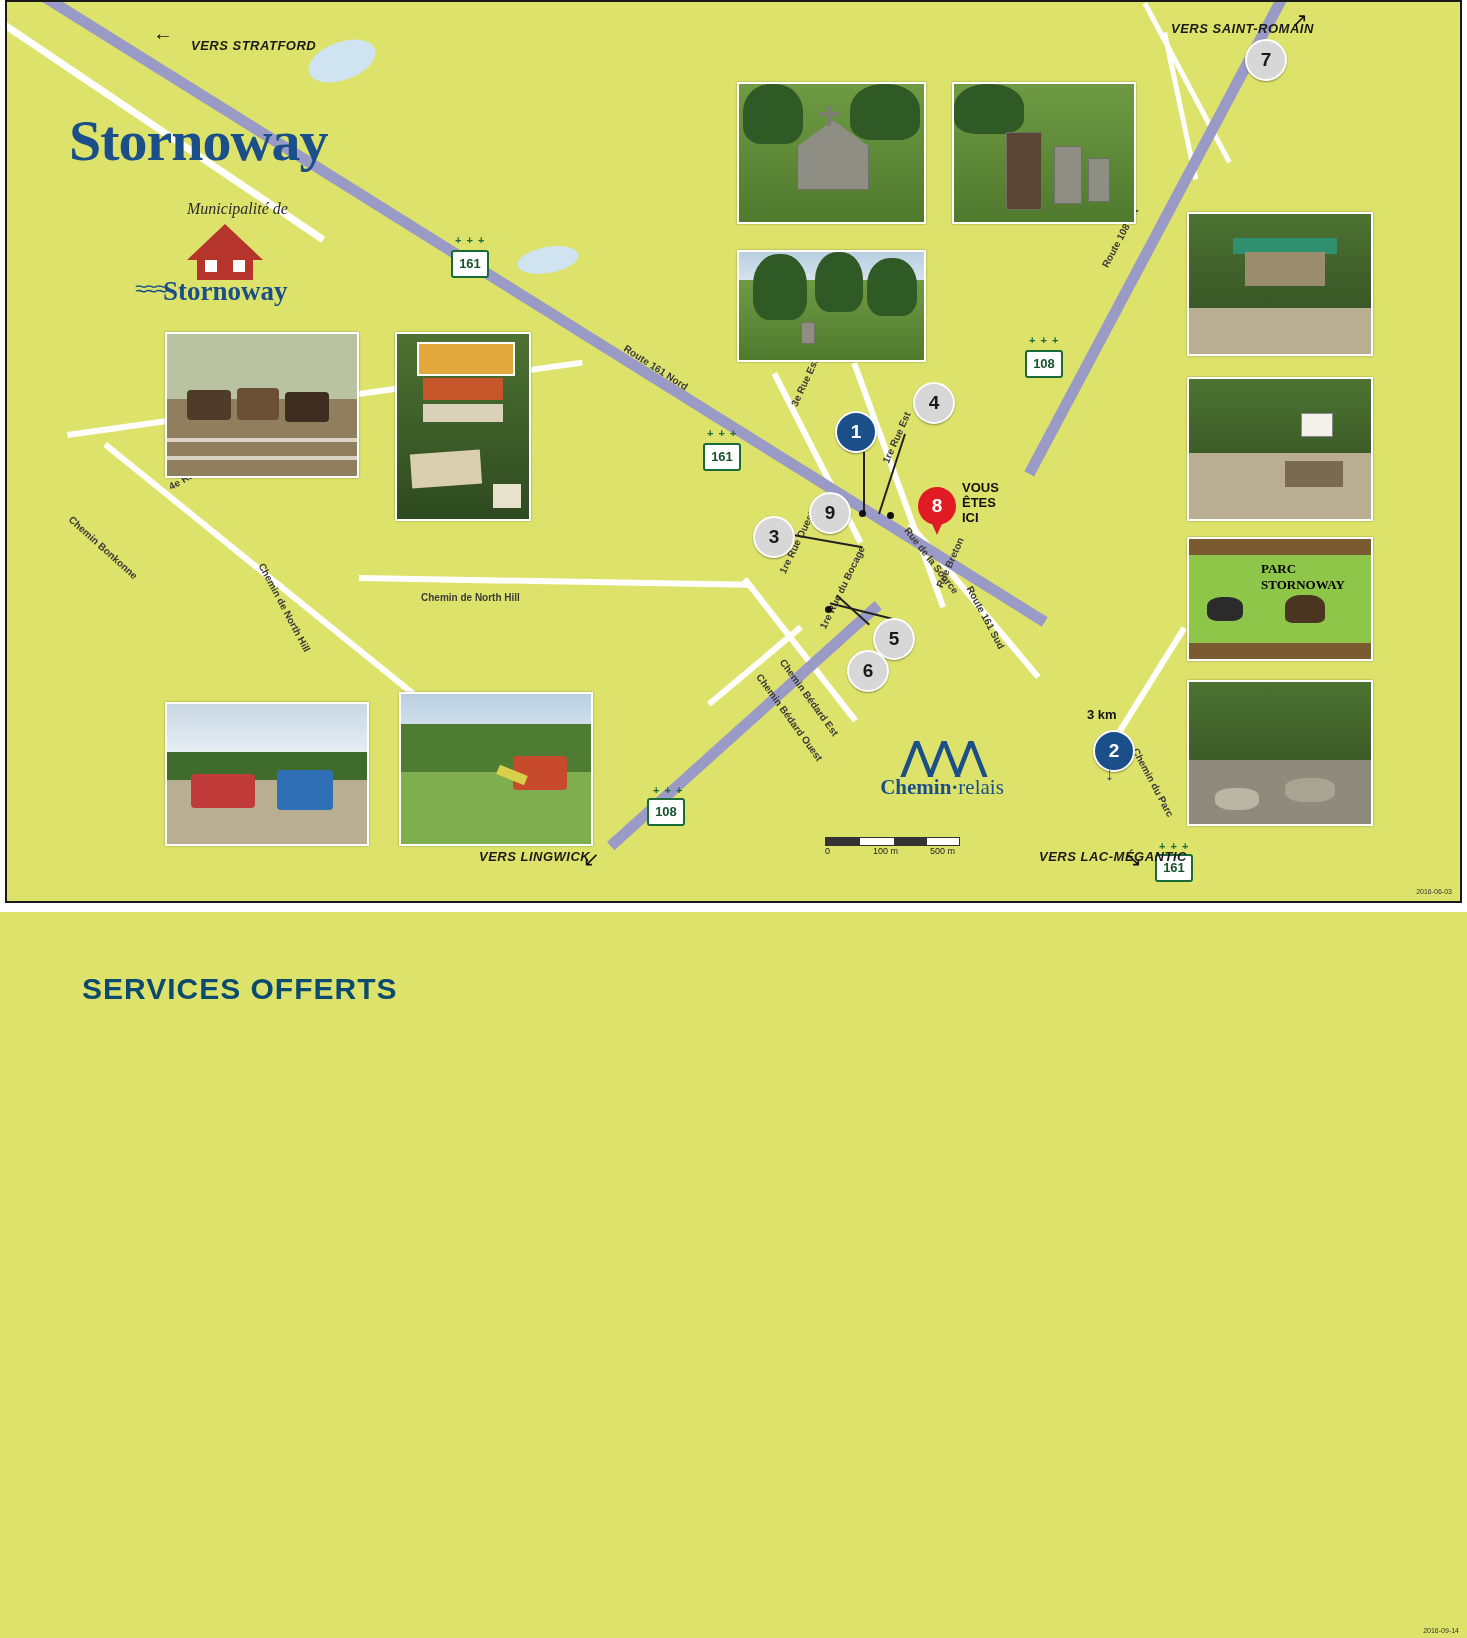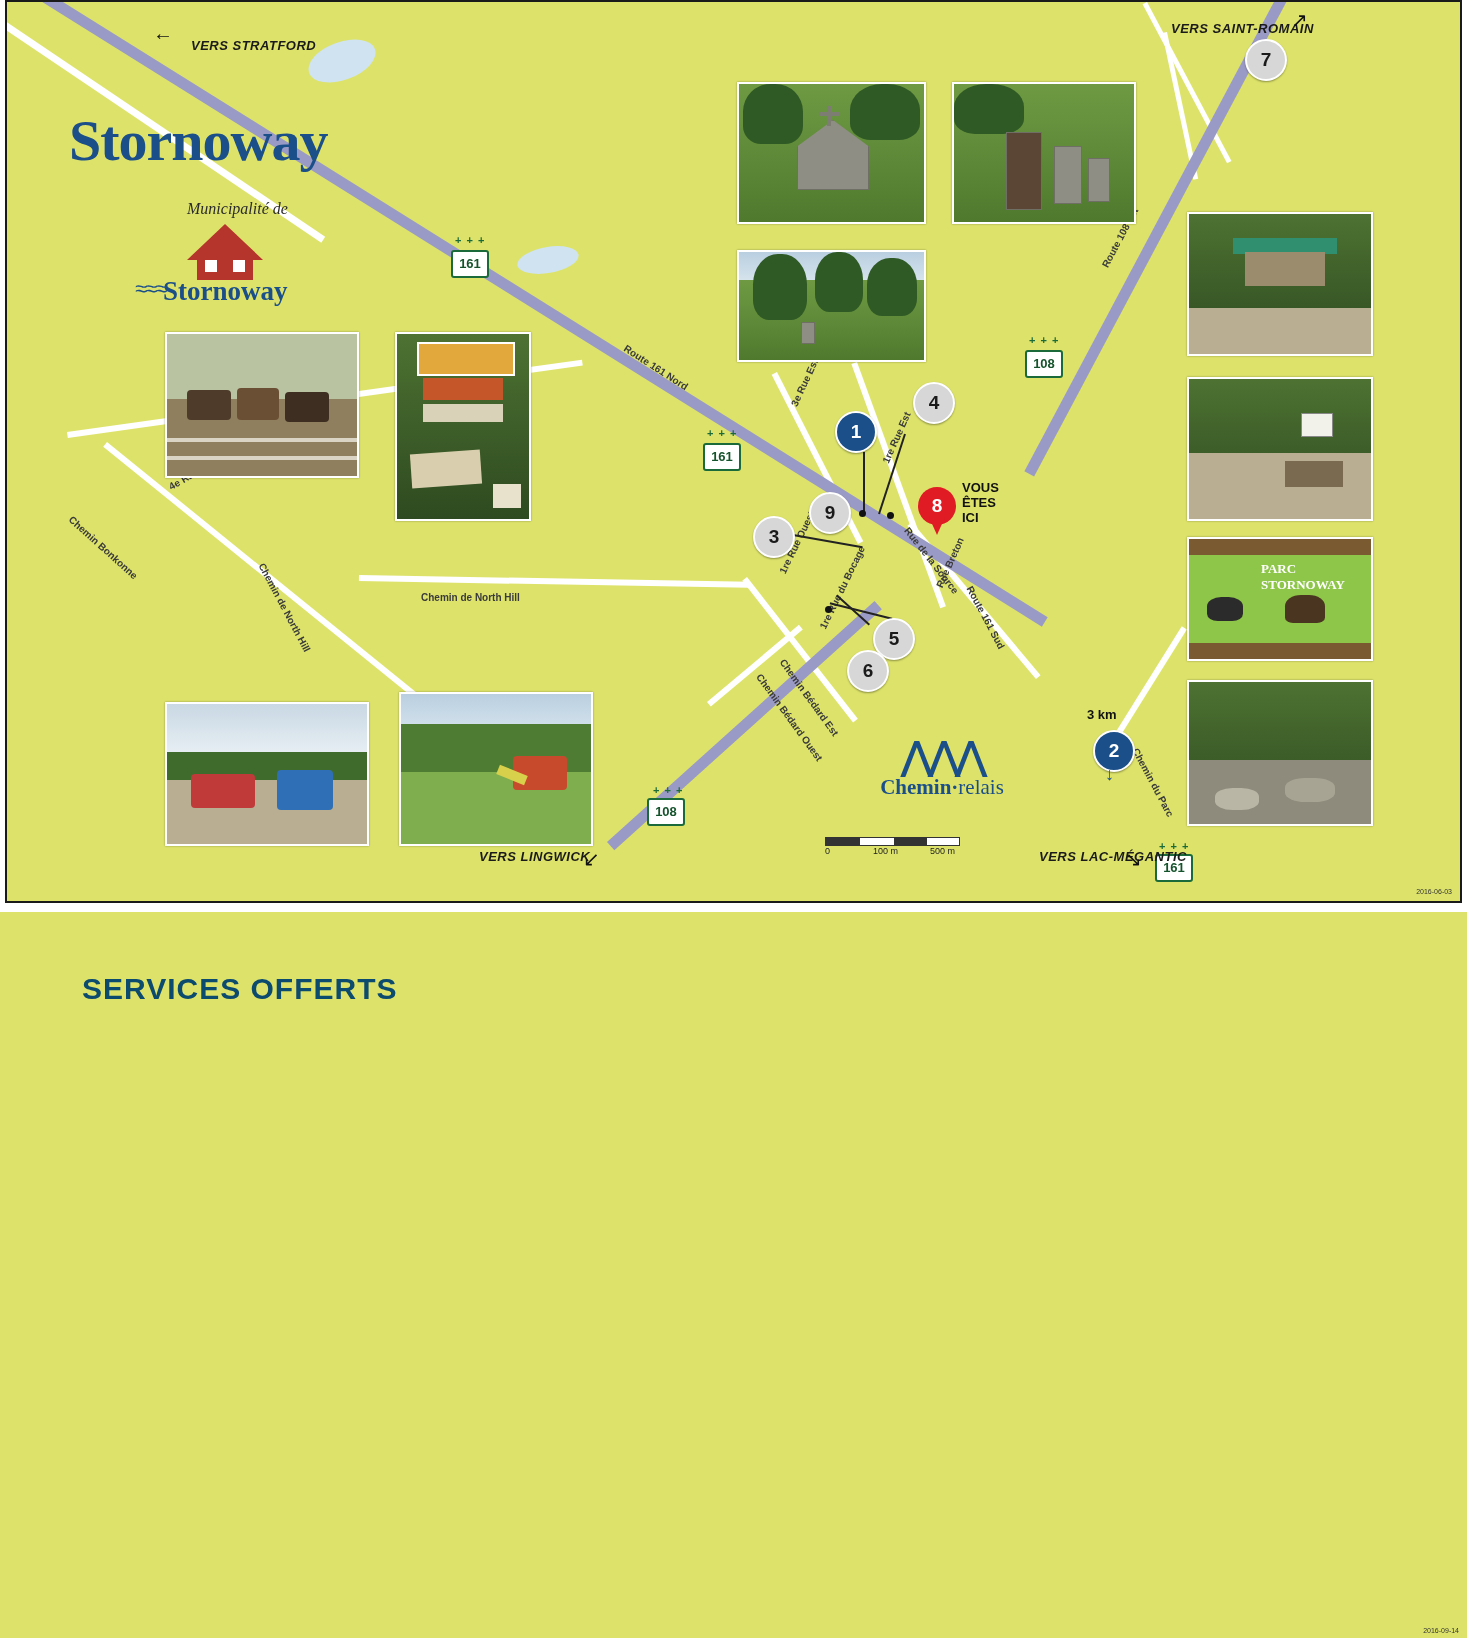--- a/index.html
+++ b/index.html
@@ -199,21 +199,21 @@
     <div class="ph-forest"></div>
     <div class="ph-path" style="left:0;bottom:0;width:100%;height:66px;"></div>
     <div style="position:absolute;left:96px;top:82px;width:58px;height:26px;background:#7a6b50;"></div>
     <div style="position:absolute;left:112px;top:34px;width:30px;height:22px;background:#f2f2ea;border:1px solid #888;"></div>
   </div>
 
   <div class="photo" style="left:1180px;top:535px;width:182px;height:120px;">
     <div style="position:absolute;left:0;top:0;width:100%;height:100%;background:#8ec64a;"></div>
     <div style="position:absolute;left:0;top:0;width:100%;height:16px;background:#7a5a30;"></div>
     <div style="position:absolute;left:0;bottom:0;width:100%;height:16px;background:#7a5a30;"></div>
-    <div style="position:absolute;left:72px;top:22px;font-size:13px;color:#ffffff;font-weight:bold;font-family:'Liberation Serif',serif;">PARC STORNOWAY</div>
+    <div style="position:absolute;left:72px;top:22px;font-size:13px;color:#000000;font-weight:bold;font-family:'Liberation Serif',serif;">PARC STORNOWAY</div>
     <div style="position:absolute;left:18px;top:58px;width:36px;height:24px;background:#2b2b2b;border-radius:40% 40% 30% 30%;"></div>
     <div style="position:absolute;left:96px;top:56px;width:40px;height:28px;background:#4a3520;border-radius:40% 40% 20% 20%;"></div>
   </div>
 
   <div class="photo" style="left:1180px;top:678px;width:182px;height:142px;">
     <div class="ph-forest"></div>
     <div style="position:absolute;left:0;bottom:0;width:100%;height:64px;background:#8e8b7c;"></div>
     <div style="position:absolute;left:26px;bottom:14px;width:44px;height:22px;background:#b9b6a6;border-radius:40%;"></div>
     <div style="position:absolute;left:96px;bottom:22px;width:50px;height:24px;background:#a7a494;border-radius:40%;"></div>
   </div>

